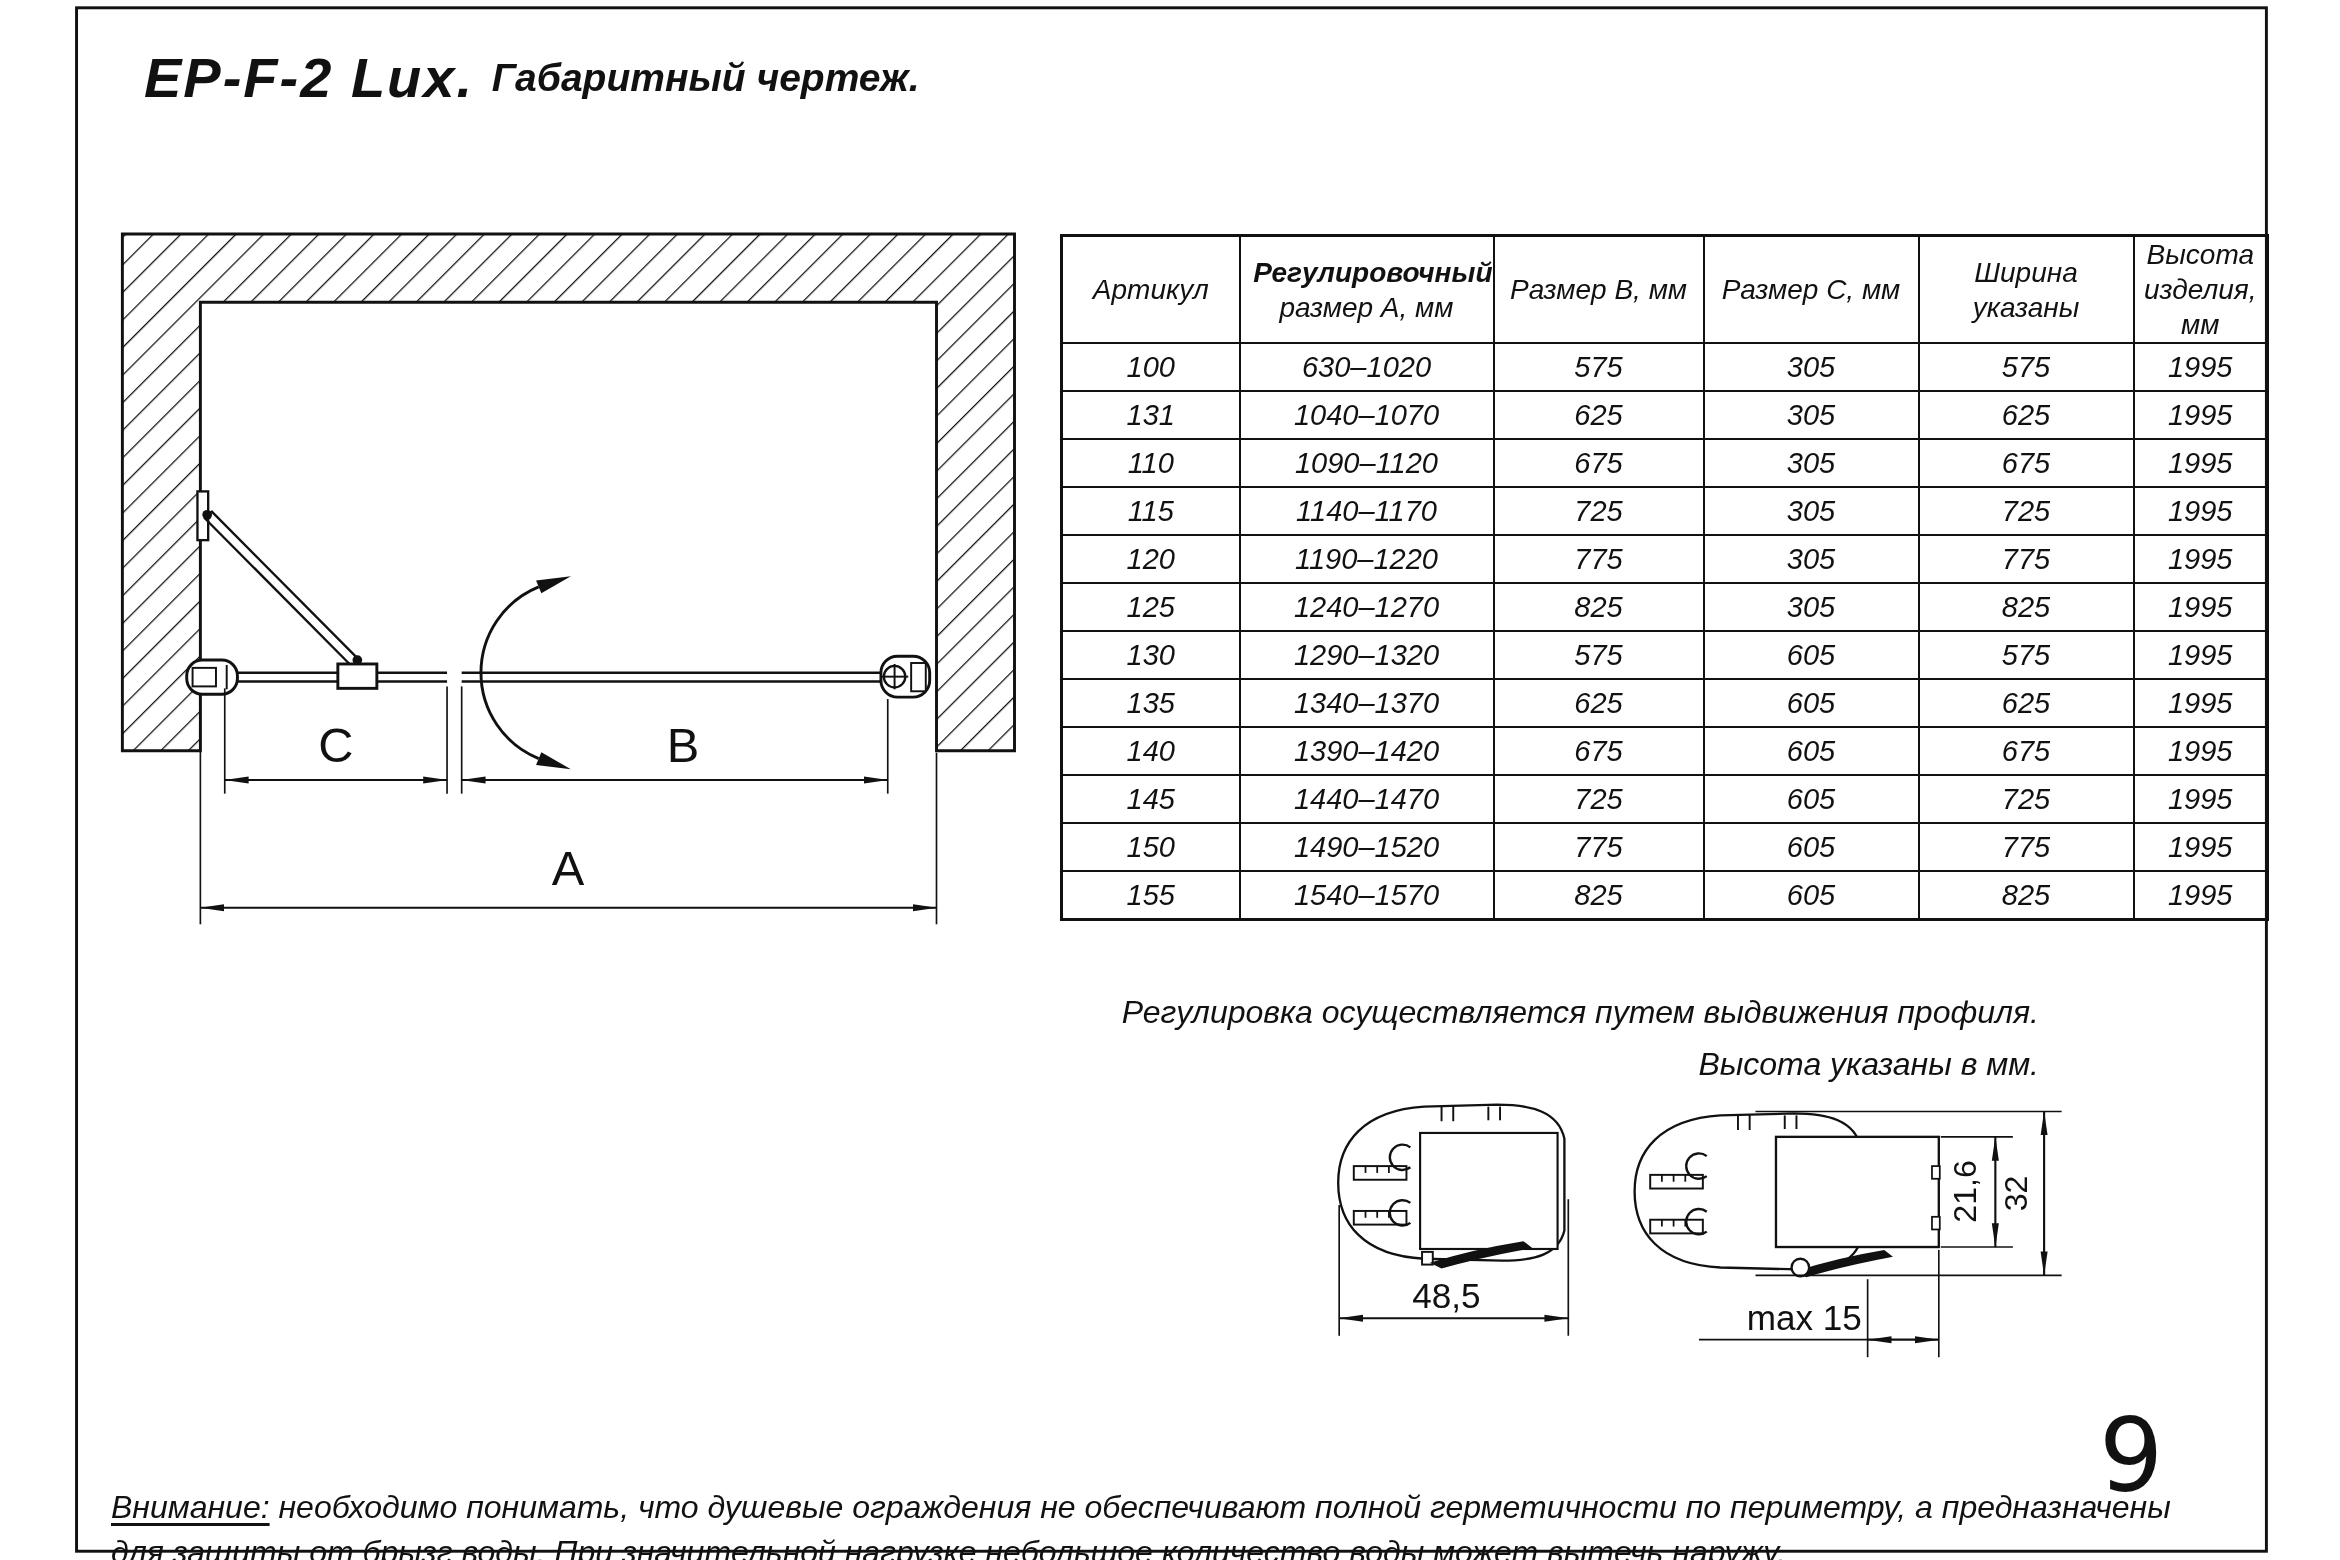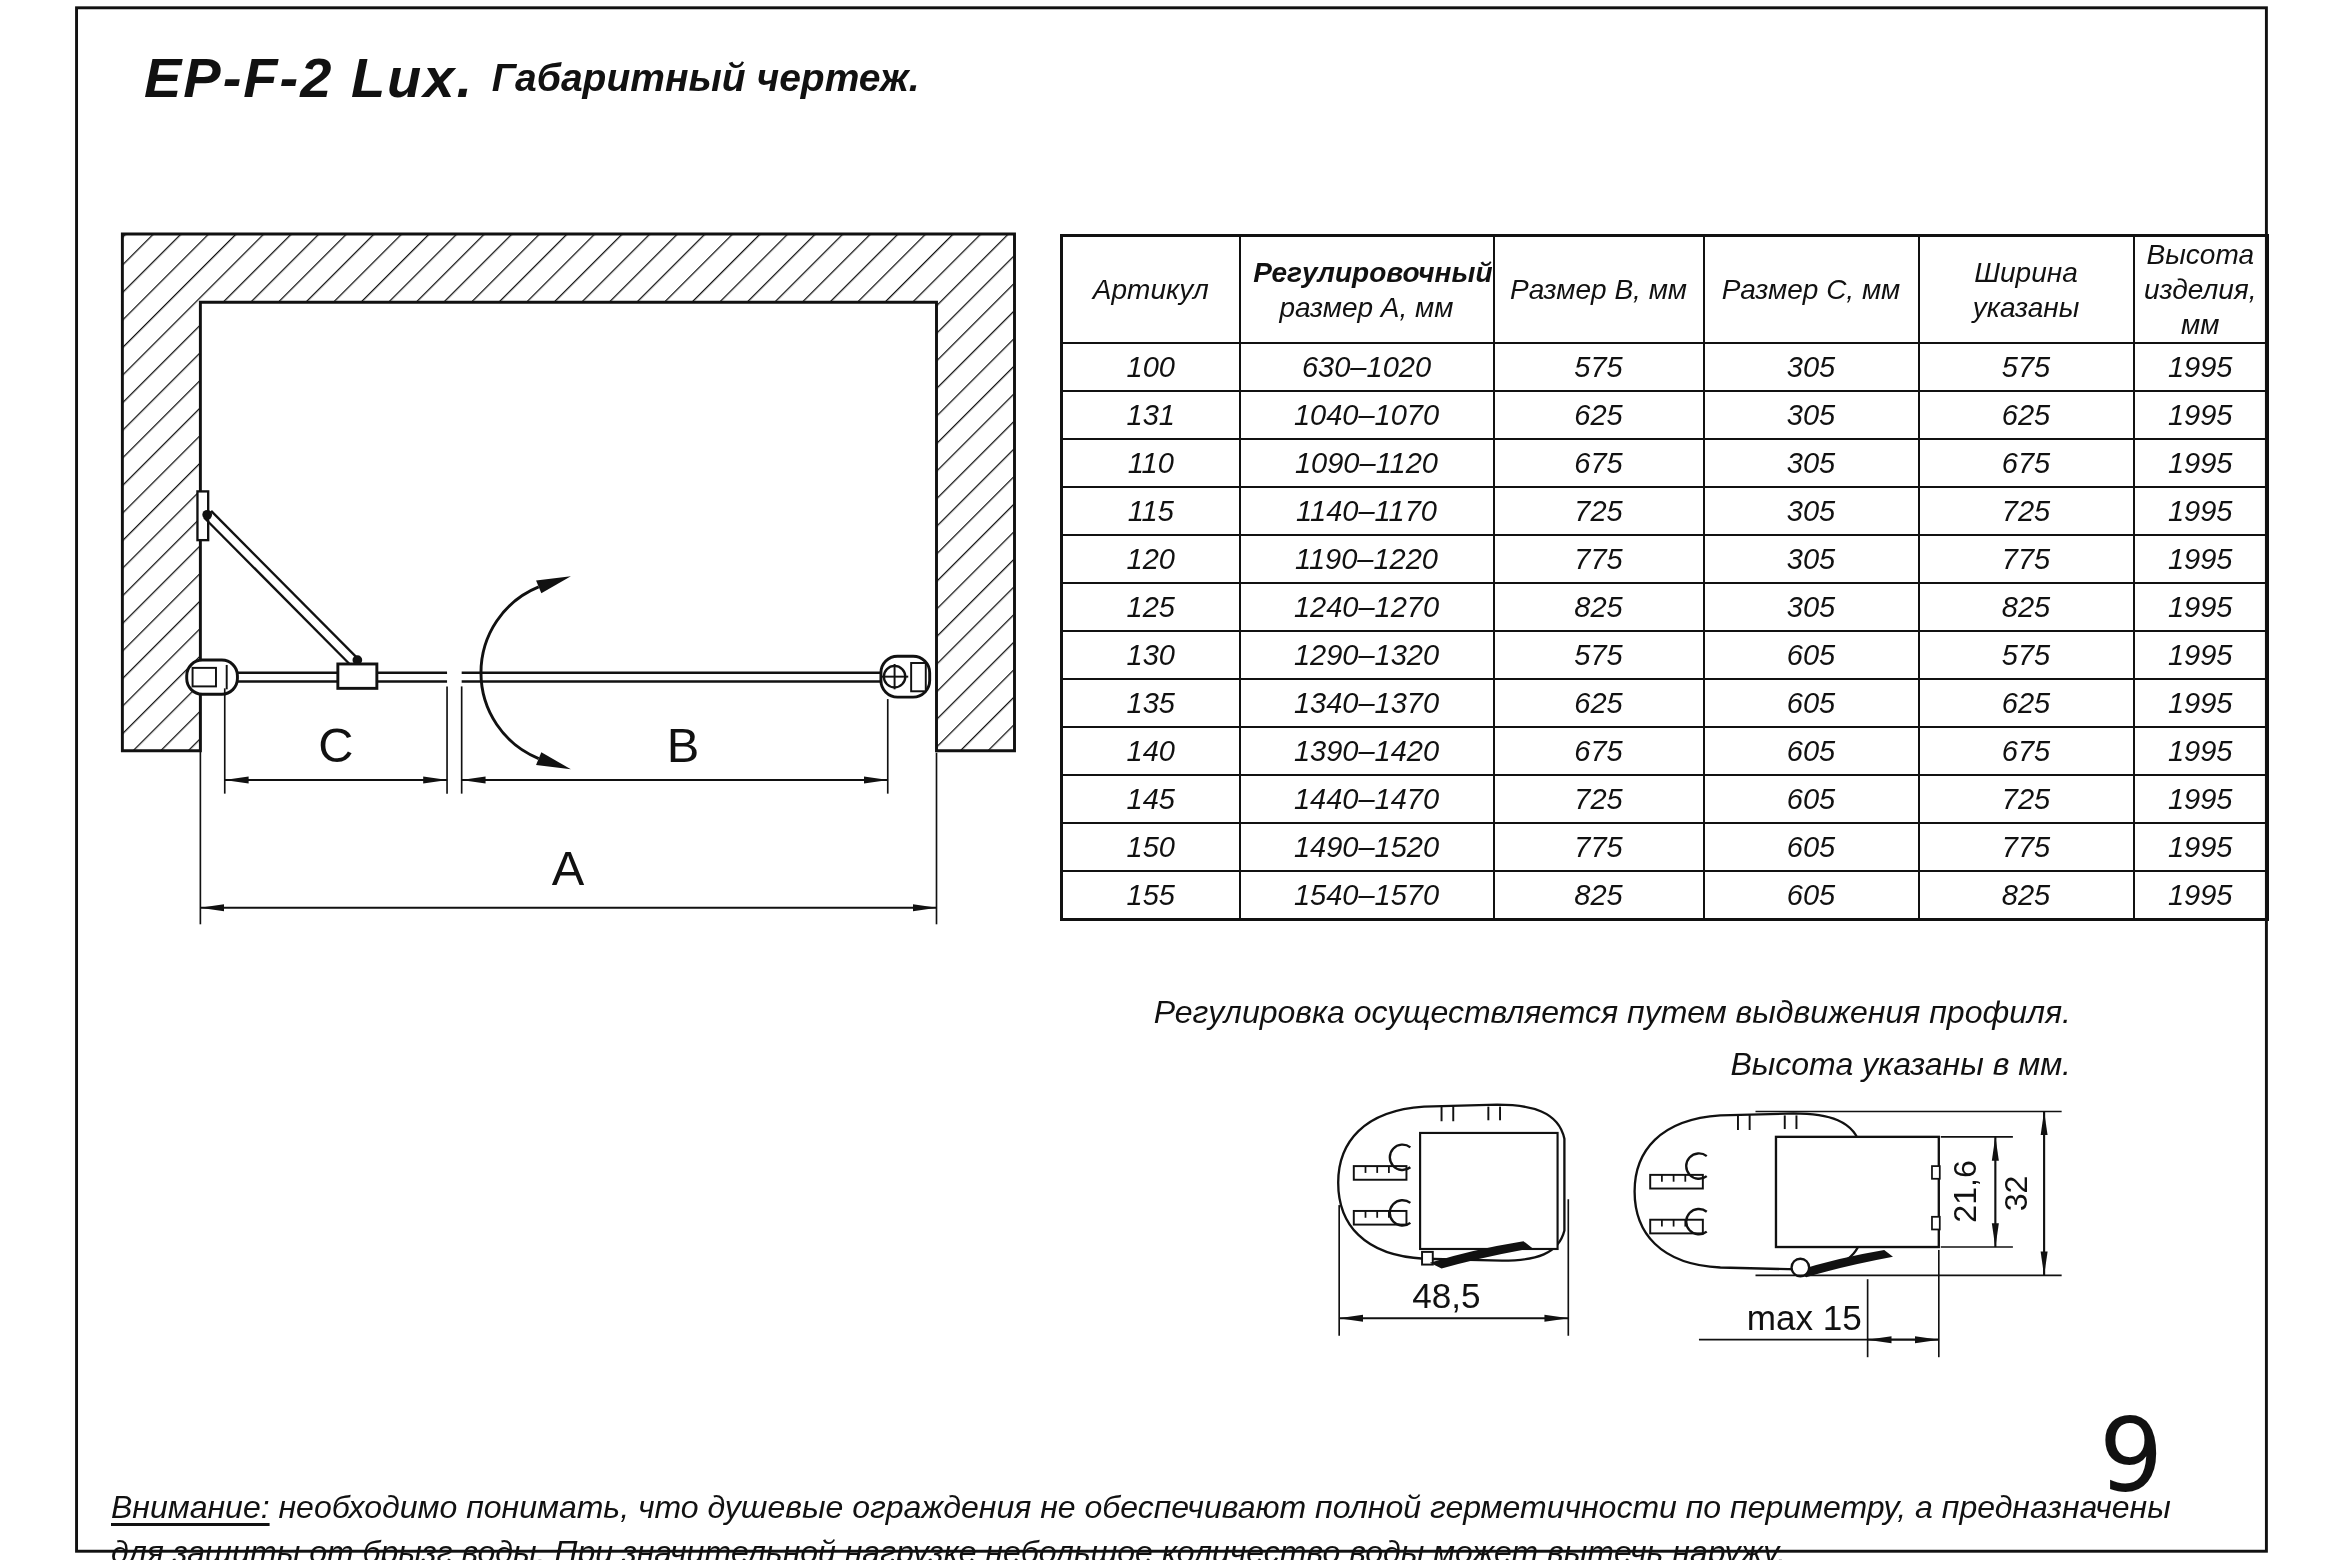--- a/index.html
+++ b/index.html
@@ -16,21 +16,21 @@
   .table-wrap{position:absolute;left:1060px;top:234px;}
   table{border-collapse:collapse;table-layout:fixed;width:1204px;border:3.9px solid #111;
         font-style:italic;}
   th,td{border:2px solid #111;border-top-width:2.9px;border-bottom-width:2.9px;
         text-align:center;vertical-align:middle;padding:0;}
   th{height:105px;font-size:28px;font-weight:normal;line-height:1.25;}
   td{height:46px;font-size:29px;}
   th .b{font-weight:bold;text-align:right;}
   th .narrow{max-width:132px;margin:0 auto;}
 
-  .notes{position:absolute;right:270px;top:987px;text-align:right;font-style:italic;
+  .notes{position:absolute;right:302px;top:987px;text-align:right;font-style:italic;
          font-size:32px;line-height:1.62;white-space:nowrap;}
   .warning{position:absolute;left:111px;top:1445px;font-style:italic;font-size:32px;
            line-height:1.42;white-space:nowrap;margin-top:40px;}
   .warning u{text-underline-offset:4.9px;}
   .pagenum{position:absolute;left:2099px;top:1406px;font-size:101px;line-height:1;
            font-family:"DejaVu Sans",sans-serif;}
 </style>
 </head>
 <body>
 

